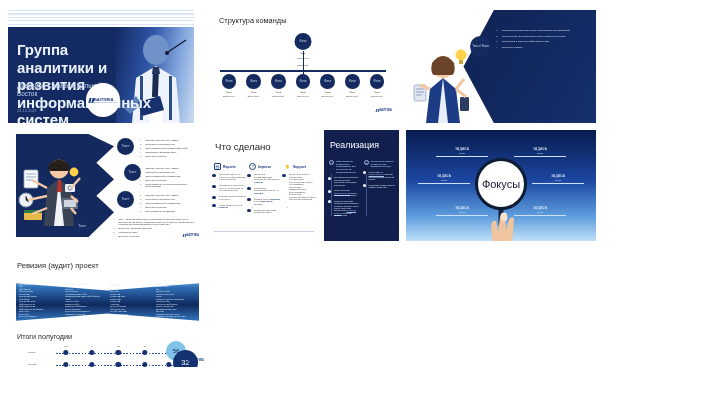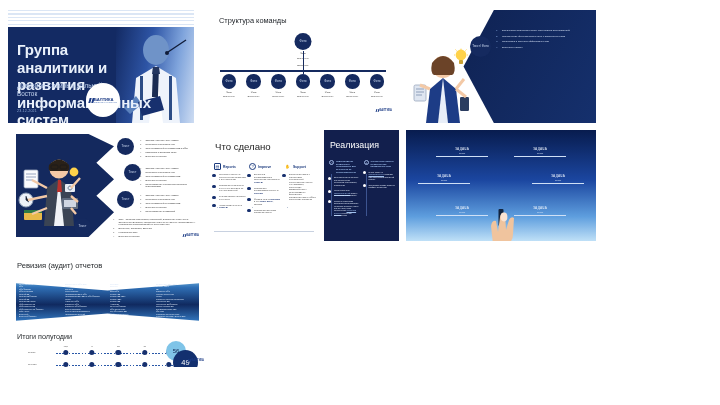--- a/index.html
+++ b/index.html
@@ -664,28 +664,31 @@
       <div class="tb">Текст</div>
       <div class="ul"></div>
     </div>
     <div class="task" style="right:30px; top:76px;">
       <div class="tl">ЗАДАЧА</div>
       <div class="tb">Текст</div>
       <div class="ul"></div>
     </div>
 
     <div class="handle"></div>
+    <div class="lens">
+      <span>Фокусы</span>
+    </div>
     <svg class="hand" viewBox="0 0 44 34">
       <path d="M14 34 L12 16 Q13 10 17 11 L19 22 L21 7 Q22 2 26 3 L27 20 L30 10 Q32 6 35 8 L34 24 Q34 32 28 34 Z" fill="#f0c49e"></path>
       <ellipse cx="25" cy="7" rx="3.4" ry="4.4" fill="#fbe3d2"></ellipse>
     </svg>
   </div>
 
   <div class="slide" id="s8">
-    <div class="hd1">Ревизия (аудит) отчетов</div>
+    <div class="hd1">Ревизия (аудит) проект</div>
 
     <div class="band"></div>
     <div class="bandmask"></div>
     <div class="bandmask2"></div>
 
     <div class="cols">
       <div class="col">
         <div>Отчет дивизиона</div>
         <div>СФО</div>
         <div>СФО Филиалы</div>
@@ -771,21 +774,21 @@
         <div class="rail"></div>
         <div class="pt" style="left:8%"></div>
         <div class="pt" style="left:30%"></div>
         <div class="pt" style="left:52%"></div>
         <div class="pt" style="left:74%"></div>
         <div class="pt" style="left:94%"></div>
       </div>
     </div>
 
     <div class="big56">56</div>
-    <div class="big59">49</div>
+    <div class="big59">32</div>
 
     <div class="wm">
       <div class="wmlogo">
           <div class="b"></div>
           <div class="b"></div>
           <div class="t">БАЛТИКА</div>
         </div>
     </div>
   </div>
 

